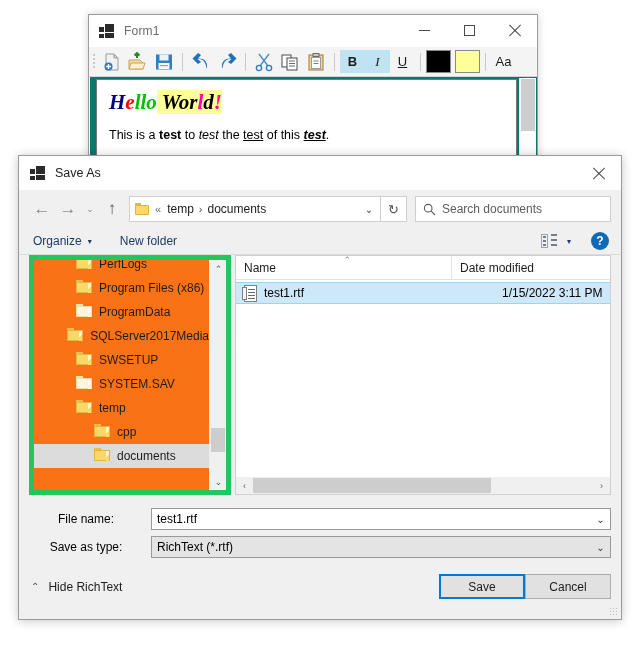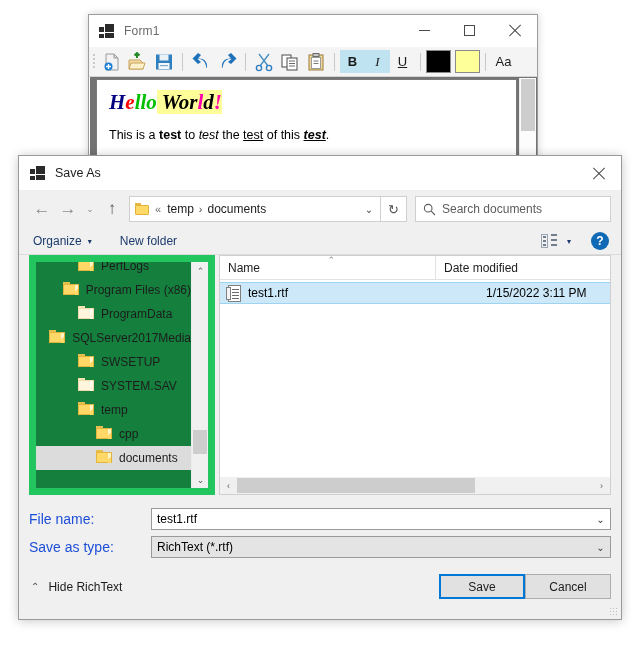--- a/index.html
+++ b/index.html
@@ -59,21 +59,21 @@
   .tb-btn { width: 26px; height: 26px; display:flex; align-items:center; justify-content:center; }
   .tb-txt {
     width: 25px; height: 23px; display:flex; align-items:center; justify-content:center;
     font-size: 13px; color: #1a1a1a;
   }
   .tb-txt.on { background: #bfe3f0; }
   .sw {
     width: 25px; height: 23px; border: 1px solid #8a8a8a;
   }
   #form1-doc {
-    position: relative; background: #737373; height: 98px; overflow: hidden;
+    position: relative; background: #0f766e; height: 98px; overflow: hidden;
     border-left: 1px solid #fff;
   }
   #doc-border {
     position: absolute; left: 6px; top: 2px; right: 20px; bottom: -30px;
     border: 1px solid #7a7a7a; background: #fff;
   }
   #doc-line1 {
     position: absolute; left: 12px; top: 10px;
     font-family: "Liberation Serif", serif;
     font-style: italic; font-weight: bold; font-size: 21px; white-space: nowrap;
@@ -158,21 +158,21 @@
   #viewmode-ico .col.c2 { left:10px; }
   #viewmode-caret { width: 20px; text-align:center; font-size:8px; color:#1b3a6b; }
   #help-btn {
     width: 18px; height: 18px; border-radius: 50%; background:#1069b4; color:#fff;
     font-size: 12px; font-weight: bold; display:flex; align-items:center; justify-content:center;
     margin-left: 12px; margin-right: 4px;
   }
 
   #sa-body { display: flex; height: 240px; padding: 0 10px; background:#f0f0f0; }
   #tree-pane {
-    width: 186px; background:#15803d; border:7px solid #22c55e; position: relative; overflow: hidden;
+    width: 202px; background:#f97316; border:5px solid #22c55e; position: relative; overflow: hidden;
   }
   #tree-list { position:absolute; left:0; top:0; right:17px; top:-8px; }
   .tnode { height: 24px; display:flex; align-items:center; font-size: 12px; color:#1c1c1c; white-space:nowrap; }
   .tnode.sel { background:#dcdcdc; }
   .tnode .fi { margin-left: 2px; margin-right: 7px; }
   .folder-ico { width: 16px; height: 13px; position: relative; flex:none; }
   .folder-ico .tabf { position:absolute; left:0; top:0; width:7px; height:2px; background:#e8be4e; }
   .folder-ico .body { position:absolute; left:0; top:1.5px; width:16px; height:11.5px; background:#ffd867; border:1px solid #e2b53e; }
   .folder-ico .fold { position:absolute; right:0; top:1.5px; width:4px; height:11.5px;
      background: linear-gradient(135deg,#fff3c9 0 50%, #ffd867 50% 100%); border-right:1px solid #e2b53e; border-top:1px solid #e2b53e;}
@@ -207,21 +207,21 @@
   #file-date { font-size: 12px; color:#000; }
   #files-hscroll {
     position:absolute; left:0; right:0; bottom:0; height:17px; background:#f0f0f0; display:flex; align-items:center;
   }
   #files-hscroll .ha { width:17px; height:17px; display:flex; align-items:center; justify-content:center; color:#5a5a5a; font-size:9px; }
   #files-hscroll .htrack { flex:1; height:17px; position:relative; }
   #files-hscroll .hthumb { position:absolute; left:0; top:1px; bottom:1px; width:238px; background:#cdcdcd; }
 
   #sa-fields { padding: 13px 10px 0 10px; }
   .fld-row { display:flex; align-items:center; height: 22px; margin-bottom: 6px; }
-  .fld-label { width: 122px; text-align:left; padding-right: 8px; font-size: 14px; color:#1d4ed8; }
+  .fld-label { width: 122px; text-align:center; padding-right: 8px; font-size: 12px; color:#000000; }
   .fld-combo {
     flex:1; height: 22px; border:1px solid #9a9a9a; background:#fff;
     display:flex; align-items:center; padding-left: 5px;
   }
   .fld-combo.grey { background:#e4e4e4; }
   .fld-val { font-size: 12px; color:#000; }
   .fld-caret { margin-left:auto; width: 19px; text-align:center; font-size: 10px; color:#3a3a3a; }
 
   #sa-footer { display:flex; align-items:center; padding: 10px 10px 0 12px; }
   #hide-folders { display:flex; align-items:center; font-size: 12px; color:#1c1c1c; }

